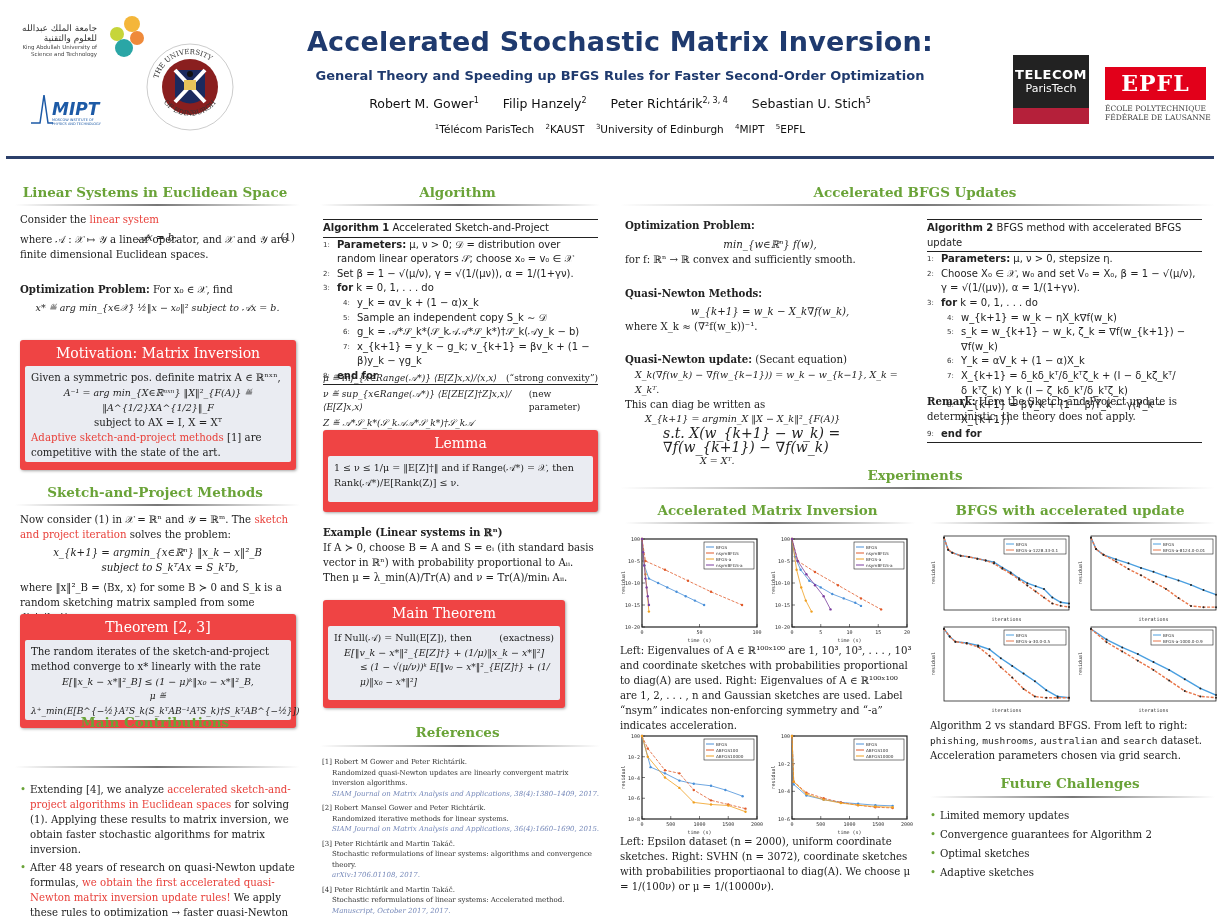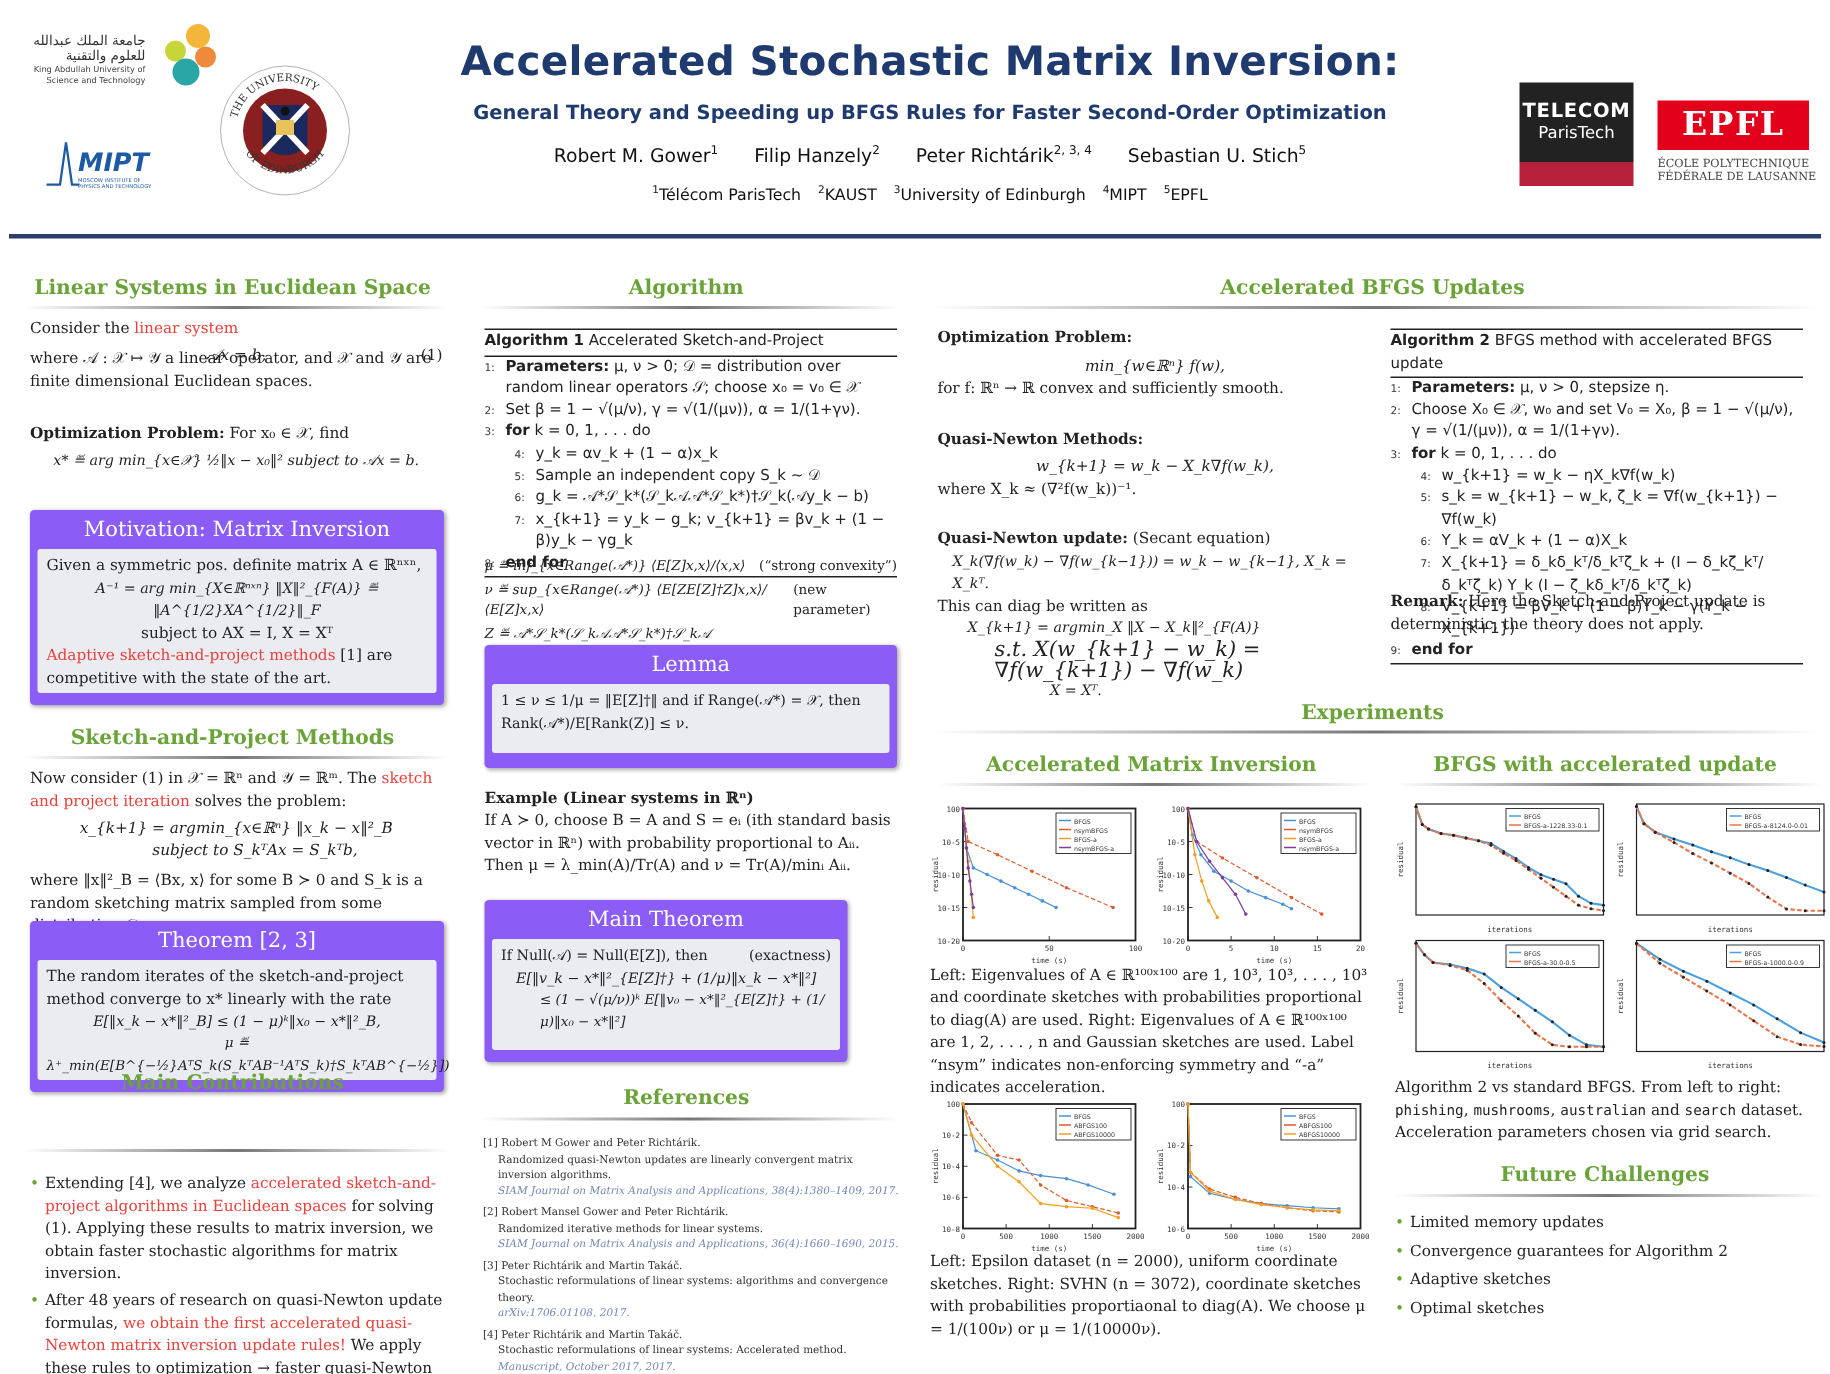--- a/index.html
+++ b/index.html
@@ -31,21 +31,21 @@
   .epfl-sub { left: 1105px; top: 104px; width: 110px; font-family: "DejaVu Serif", serif; font-size: 7.5px; color: #444; line-height: 1.25; }
 
   .sec-title { position: absolute; text-align: center; font-family: "DejaVu Serif", serif; font-weight: bold; font-size: 13.5px; color: #6aa338; }
   .sec-rule { position: absolute; height: 2px; background: linear-gradient(to right, rgba(0,0,0,0), #777 50%, rgba(0,0,0,0)); }
   .txt { position: absolute; font-size: 10.2px; line-height: 15px; color: #222; }
   .red { color: #e8403a; }
   .bold { font-weight: bold; }
   .center { text-align: center; }
   .mono { font-family: "DejaVu Sans Mono", monospace; font-weight: normal; font-size: 9.5px; }
 
-  .box { position: absolute; background: #8b5cf6; border-radius: 3px; box-shadow: 1px 1px 3px rgba(0,0,0,0.35); }
+  .box { position: absolute; background: #ef4444; border-radius: 3px; box-shadow: 1px 1px 3px rgba(0,0,0,0.35); }
   .box-title { color: #fff; text-align: center; font-family: "DejaVu Serif", serif; font-size: 14px; height: 26px; line-height: 26px; }
   .box-body { background: #eaecf2; margin: 0 5px 5px 5px; border-radius: 2px; padding: 4px 6px; font-size: 10.2px; line-height: 15px; }
 
   .algo { position: absolute; font-family: "DejaVu Sans", sans-serif; font-size: 10px; line-height: 14.6px; }
   .algo-head { border-top: 1.5px solid #222; border-bottom: 1px solid #222; padding: 1px 0; }
   .algo-foot { border-bottom: 1.5px solid #222; }
   .algo-line { display: flex; }
   .algo-num { width: 14px; font-size: 7px; color: #333; flex-shrink: 0; }
   .ind { padding-left: 20px; }
   .kw { font-weight: bold; }
@@ -767,15 +767,15 @@
 
 <div class="caption" style="left:930px;top:718px;width:285px;">
   <span>Algorithm 2 vs standard BFGS. From left to right: </span><span class="mono">phishing</span>, <span class="mono">mushrooms</span>, <span class="mono">australian</span> and <span class="mono">search</span><span> dataset. Acceleration parameters chosen via grid search.</span>
 </div>
 
 <div class="sec-title" style="left:925px;top:775px;width:290px;">Future Challenges</div>
 <div class="sec-rule" style="left:930px;top:796px;width:285px;"></div>
 <ul class="bul txt" style="left:930px;top:808px;width:285px;line-height:16px">
   <li>Limited memory updates</li>
   <li>Convergence guarantees for Algorithm 2</li>
+  <li>Optimal sketches</li>
   <li>Adaptive sketches</li>
-  <li>Optimal sketches</li>
 </ul>
 
 </body></html>

